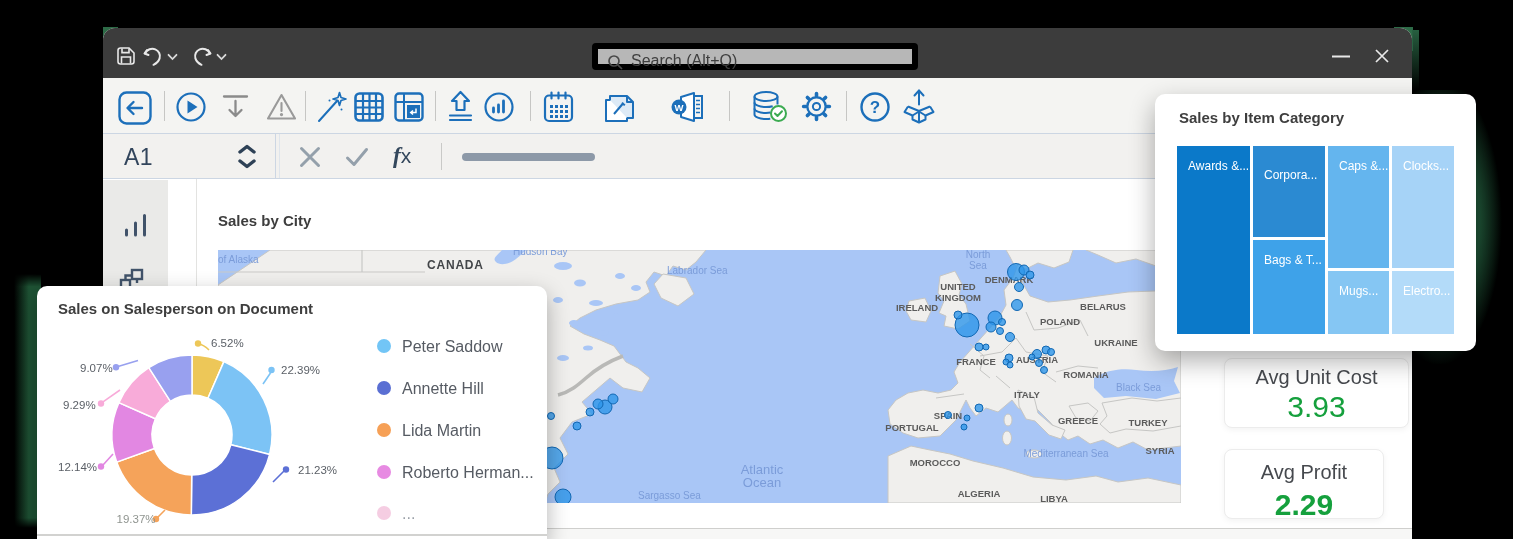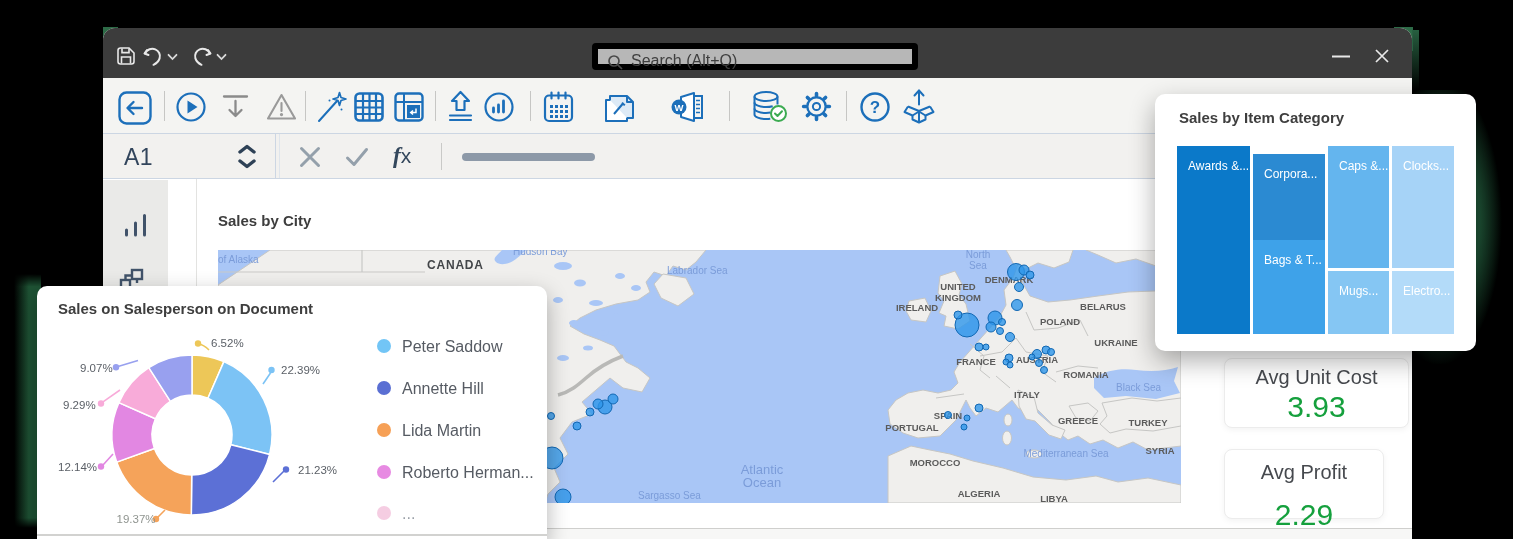--- a/index.html
+++ b/index.html
@@ -340,21 +340,21 @@
     </g>
   </svg>
   </div>
 
   <div class="abs" style="left:1121px;top:330px;width:185px;height:70px;background:#fff;border:1px solid #ececec;border-radius:8px;box-shadow:0 2px 6px rgba(0,0,0,0.05);text-align:center">
     <div style="margin-top:7px;font-size:20px;color:#46494e">Avg Unit Cost</div>
     <div style="margin-top:1px;font-size:30px;color:#15a03d;font-weight:500">3.93</div>
   </div>
   <div class="abs" style="left:1121px;top:421px;width:160px;height:70px;background:#fff;border:1px solid #ececec;border-radius:8px;box-shadow:0 2px 6px rgba(0,0,0,0.05);text-align:center">
     <div style="margin-top:11px;font-size:20px;color:#46494e">Avg Profit</div>
-    <div style="margin-top:14px;font-size:30px;color:#15a03d;font-weight:400">2.29</div>
+    <div style="margin-top:4px;font-size:30px;color:#15a03d;font-weight:700">2.29</div>
   </div>
 
   <div class="abs" style="left:0;top:500px;width:1309px;height:11px;background:#f7f7f6;border-top:1px solid #cfcfcd"></div>
 </div>
 
 <div class="abs" style="left:37px;top:286px;width:510px;height:253px;background:#fff;border-radius:10px 10px 0 0;box-shadow:0 8px 22px rgba(0,0,0,0.30);overflow:hidden">
     <div class="abs" style="left:0;top:248px;width:510px;height:1.5px;background:#d2d2d0"></div>
   <div class="abs" style="left:21px;top:14px;font-size:15px;font-weight:bold;color:#3e3e3e">Sales on Salesperson on Document</div>
   <svg class="abs" style="left:0;top:0" width="510" height="247" viewBox="0 0 510 247">
     <g stroke="#fff" stroke-width="1.5">
@@ -404,19 +404,19 @@
         <text x="365" y="192">Roberto Herman...</text>
       <circle cx="347" cy="227" r="7" fill="#f2bcd8" opacity="0.75"></circle>
         <text x="365" y="233" fill="#9aa0a8">...</text>
     </g>
   </svg>
 </div>
 
 <div class="abs" style="left:1155px;top:94px;width:321px;height:257px;background:#fff;border-radius:10px;box-shadow:0 10px 26px rgba(0,0,0,0.32)">
   <div class="abs" style="left:24px;top:15px;font-size:15px;font-weight:bold;color:#3e3e3e">Sales by Item Category</div>
   <div class="abs" style="left:22px;top:52px;width:73px;height:188px;background:#0b79c9;color:#fff;font-size:12px;padding:13px 0 0 11px;white-space:nowrap;overflow:hidden">Awards &amp;...</div>
-  <div class="abs" style="left:98px;top:60px;width:72px;height:91px;background:#2b8ad2;color:#fff;font-size:12px;padding:13px 0 0 11px;white-space:nowrap;overflow:hidden">Corpora...</div>
+  <div class="abs" style="left:98px;top:52px;width:72px;height:91px;background:#2b8ad2;color:#fff;font-size:12px;padding:22px 0 0 11px;white-space:nowrap;overflow:hidden">Corpora...</div>
   <div class="abs" style="left:98px;top:146px;width:72px;height:94px;background:#3ea2e9;color:#fff;font-size:12px;padding:13px 0 0 11px;white-space:nowrap;overflow:hidden">Bags &amp; T...</div>
   <div class="abs" style="left:173px;top:52px;width:61px;height:122px;background:#64b5ee;color:#fff;font-size:12px;padding:13px 0 0 11px;white-space:nowrap;overflow:hidden">Caps &amp;...</div>
   <div class="abs" style="left:173px;top:177px;width:61px;height:63px;background:#85c6f3;color:#fff;font-size:12px;padding:13px 12px 0 11px;white-space:nowrap;overflow:hidden">Mugs...</div>
   <div class="abs" style="left:237px;top:52px;width:62px;height:122px;background:#a6d3f7;color:#fff;font-size:12px;padding:13px 0 0 11px;white-space:nowrap;overflow:hidden">Clocks...</div>
   <div class="abs" style="left:237px;top:177px;width:62px;height:63px;background:#b3dbf9;color:#fff;font-size:12px;padding:13px 0 0 11px;white-space:nowrap;overflow:hidden">Electro...</div>
 </div>
 
 </body></html>

